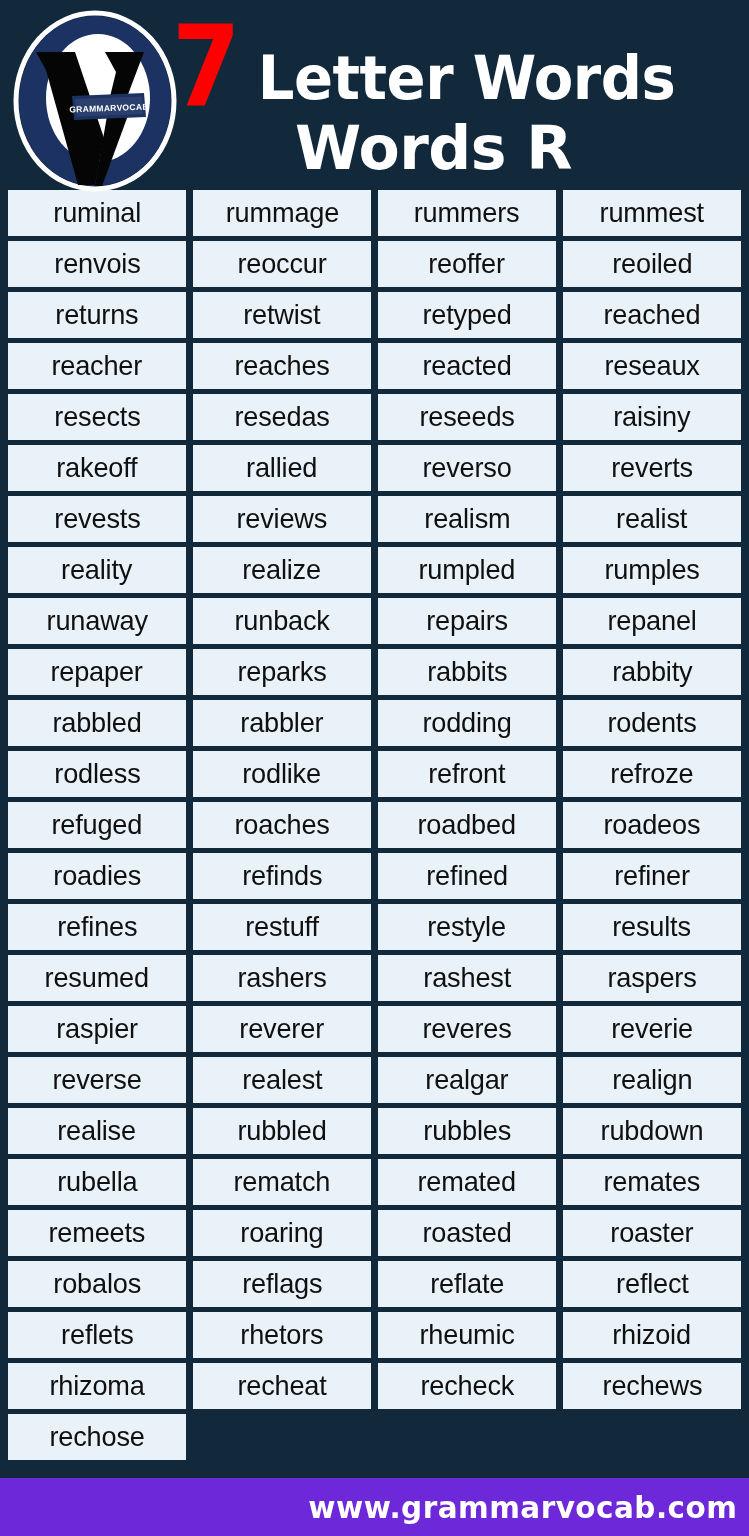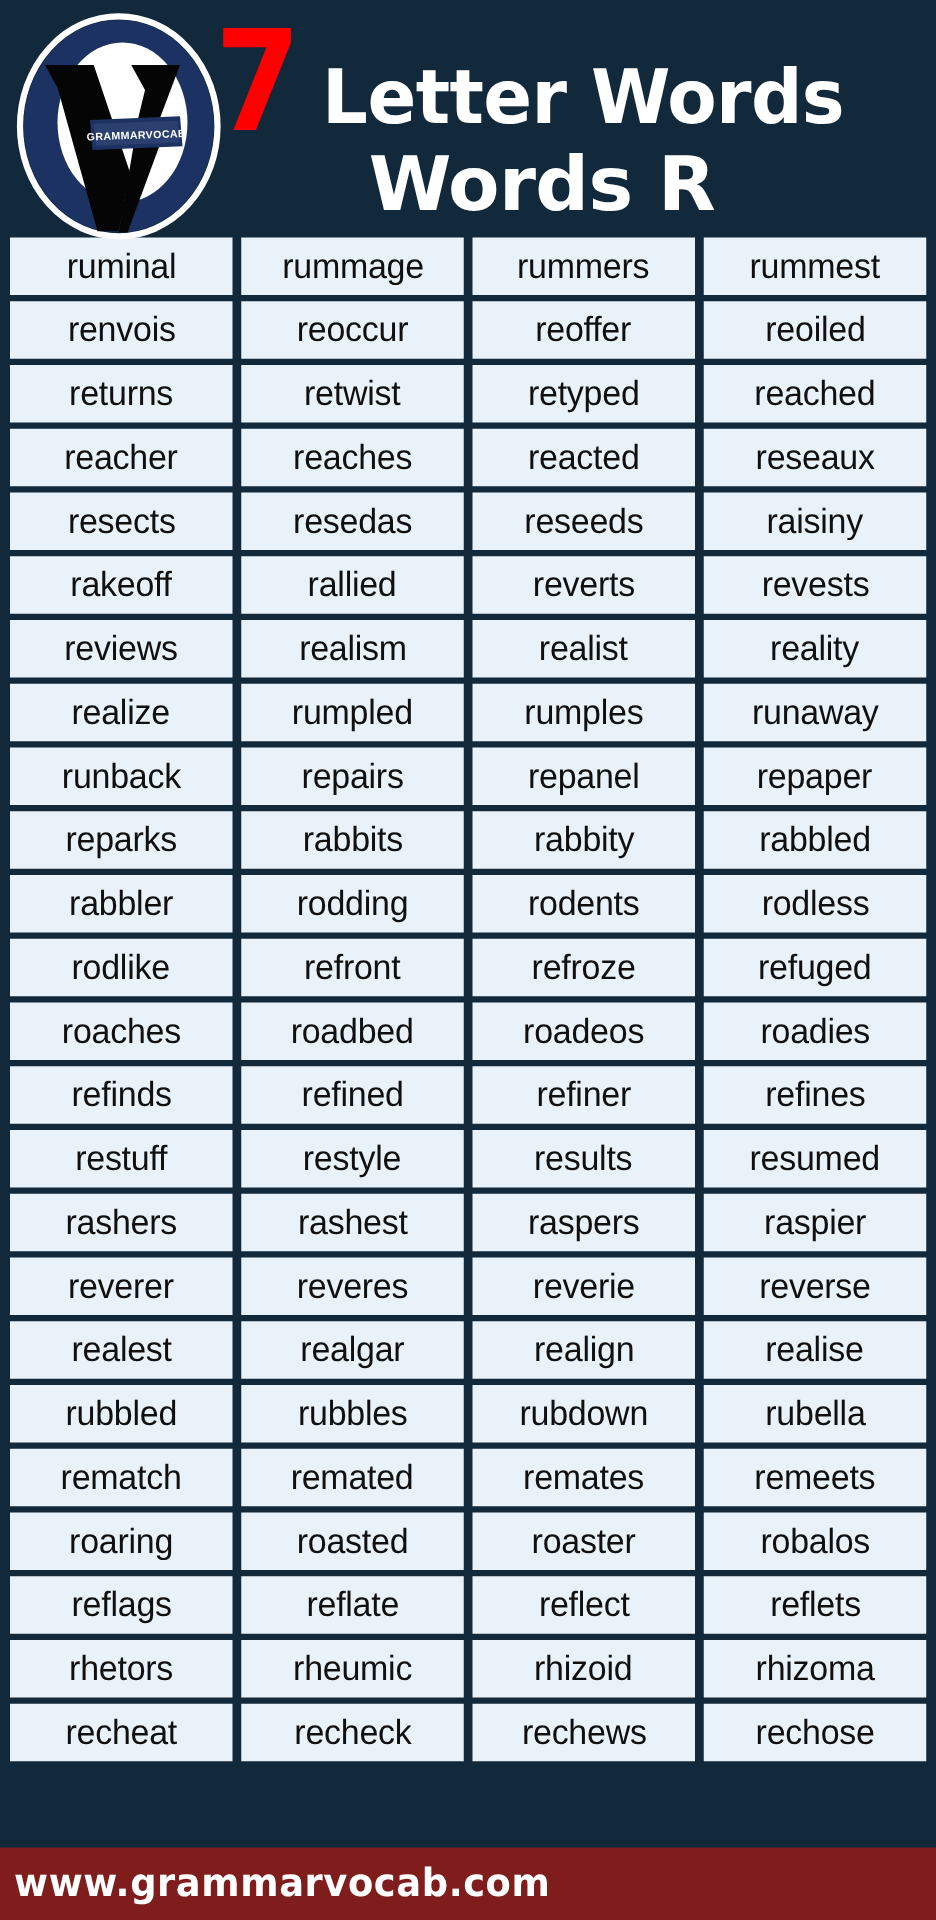--- a/index.html
+++ b/index.html
@@ -112,22 +112,22 @@
 
   
   .footer {
     position: absolute;
     left: 0;
     right: 0;
     bottom: 0;
     height: 58px;
     display: flex;
     align-items: center;
-    justify-content: flex-start;
-    background: #7f1d1d;
+    justify-content: flex-end;
+    background: #6d28d9;
   }
   .footer-text {
     color: #ffffff;
     font-family: "DejaVu Sans", sans-serif;
     font-weight: 700;
     font-size: 31px;
     letter-spacing: 0.5px;
     transform: scaleX(0.95);
   }
 </style>
@@ -227,20 +227,23 @@
       <div class="cell">
         <span class="cell-text">raisiny</span>
       </div>
       <div class="cell">
         <span class="cell-text">rakeoff</span>
       </div>
       <div class="cell">
         <span class="cell-text">rallied</span>
       </div>
       <div class="cell">
+        <span class="cell-text">reverso</span>
+      </div>
+      <div class="cell">
         <span class="cell-text">reverts</span>
       </div>
       <div class="cell">
         <span class="cell-text">revests</span>
       </div>
       <div class="cell">
         <span class="cell-text">reviews</span>
       </div>
       <div class="cell">
         <span class="cell-text">realism</span>

